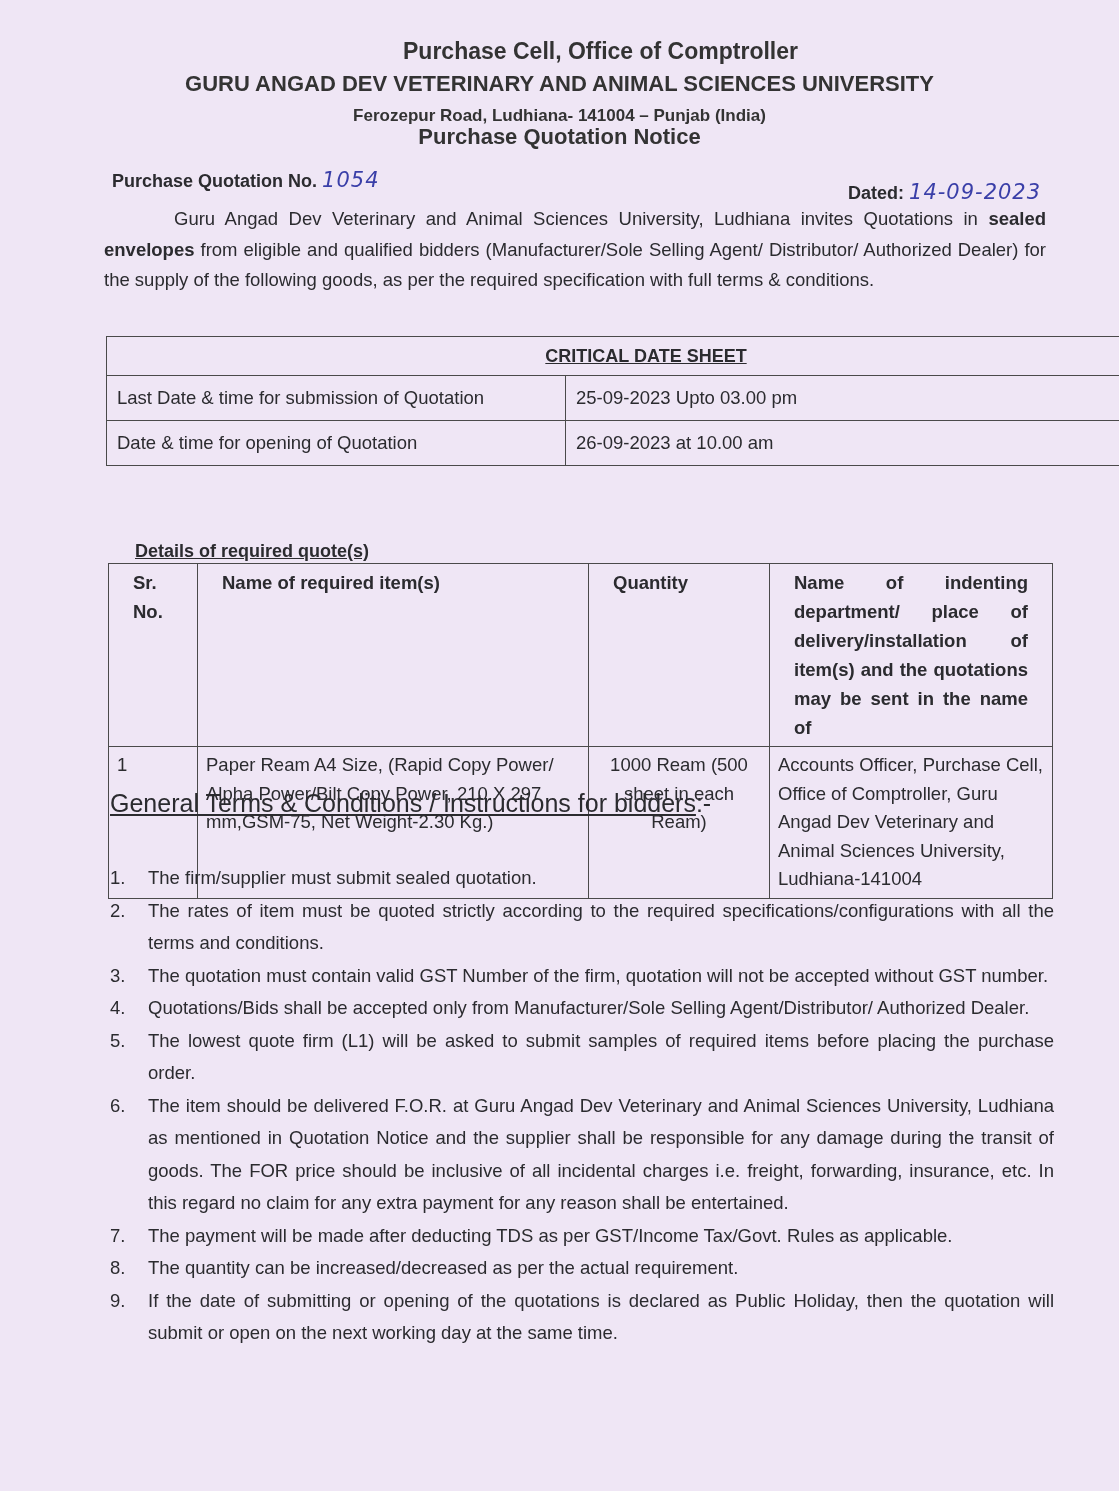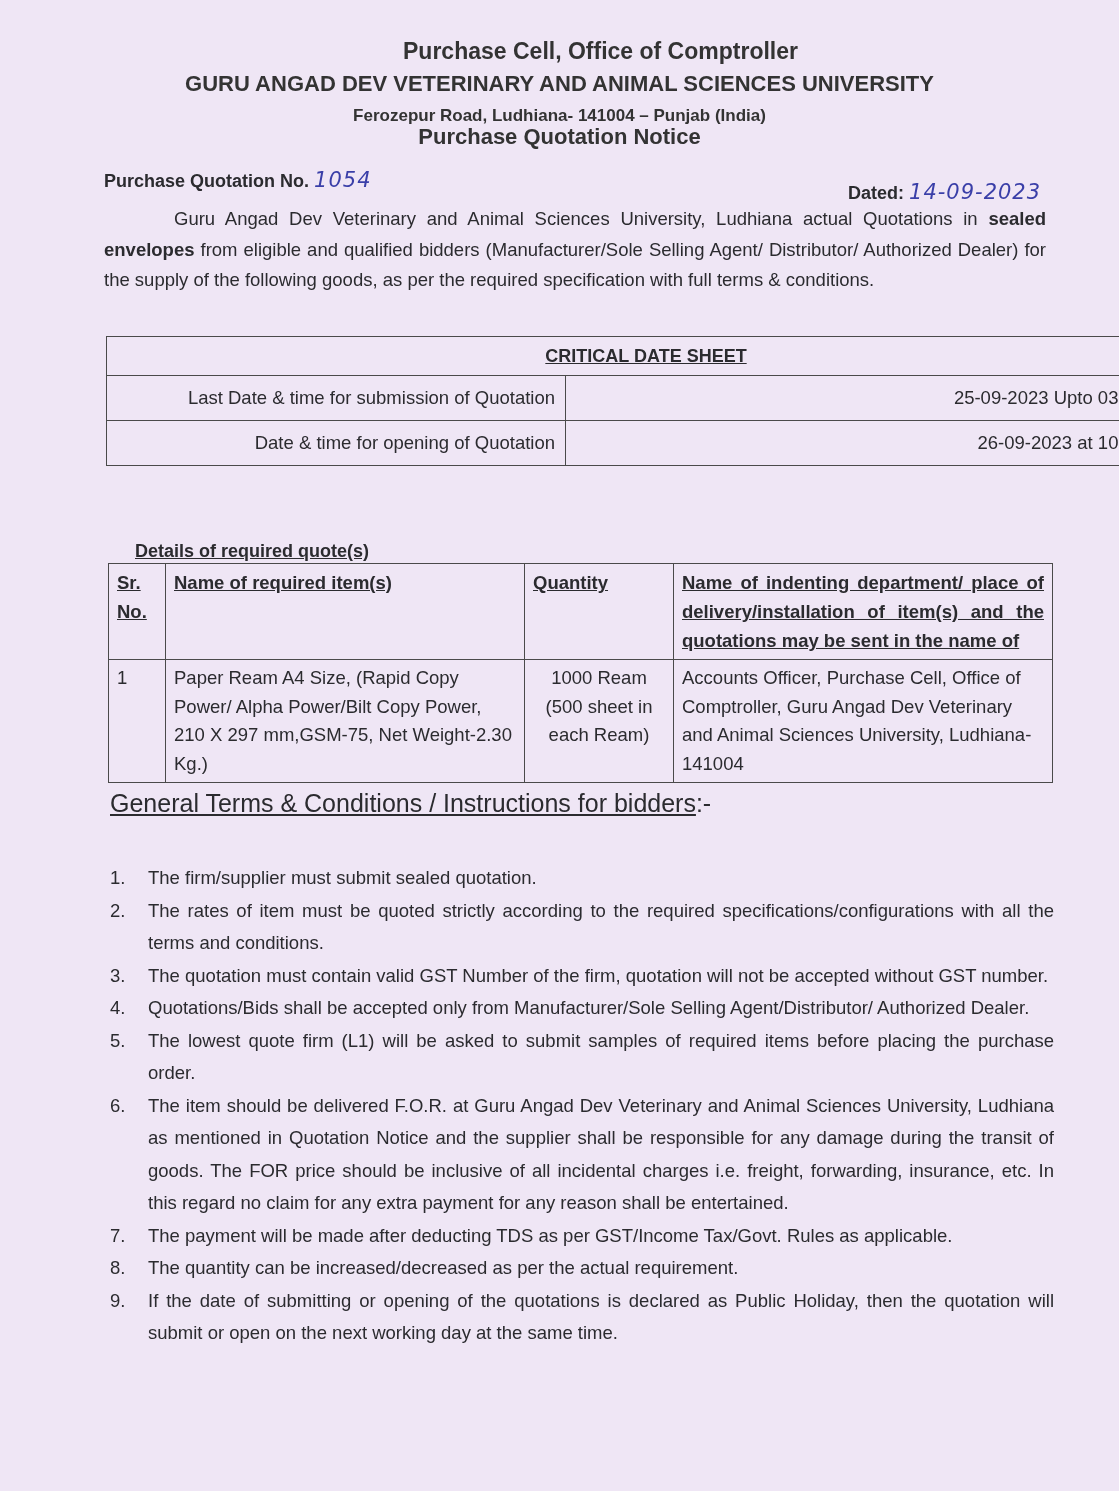--- a/index.html
+++ b/index.html
@@ -10,34 +10,34 @@
     color: #2b2b2f;
     position: relative;
     overflow: hidden;
   }
   .page { position: absolute; left: 0; top: 0; width: 1119px; height: 1491px; }
   .hdr { position: absolute; left: 0; width: 1119px; text-align: center; font-weight: bold; color: #333; }
   .h1 { top: 38px; font-size: 23px; padding-left: 41px; }
   .h2 { top: 71px; font-size: 22px; }
   .h3 { top: 106px; font-size: 17px; }
   .h4 { top: 124px; font-size: 22px; }
-  .qline { position: absolute; top: 168px; left: 104px; font-size: 18px; font-weight: bold; }
+  .qline { position: absolute; top: 168px; left: 112px; font-size: 18px; font-weight: bold; }
   .dline { position: absolute; top: 180px; left: 848px; font-size: 18px; font-weight: bold; }
   .hand { font-family: "DejaVu Sans", sans-serif; font-weight: normal; color: #3a3fa8; font-style: italic; font-size: 21px; letter-spacing: 1px; }
   .intro { position: absolute; top: 204px; left: 104px; width: 942px; font-size: 18.5px; line-height: 30.5px; text-align: justify; text-indent: 70px; }
   .intro b { font-weight: bold; }
   table { border-collapse: collapse; position: absolute; }
   td, th { border: 1.5px solid #4a4a4a; }
   .cds { top: 336px; left: 106px; width: 1080px; font-size: 18.5px; }
   .cds th { height: 36px; font-weight: bold; text-decoration: underline; font-size: 18px; }
-  .cds td { height: 44px; padding: 0 10px; vertical-align: middle; text-align: right; }
+  .cds td { height: 44px; padding: 0 10px; vertical-align: middle; }
   .cds td.l { width: 438px; }
   .dtitle { position: absolute; top: 541px; left: 135px; font-size: 18px; font-weight: bold; text-decoration: underline; }
   .items { top: 563px; left: 108px; width: 945px; font-size: 18.5px; }
-  .items th { font-weight: bold; text-align: left; vertical-align: top; padding: 4px 8px; line-height: 29px; text-decoration: underline; }
+  .items th { font-weight: bold; text-align: left; vertical-align: top; padding: 4px 24px; line-height: 29px; }
   .items td { vertical-align: top; padding: 4px 8px; line-height: 28.5px; }
   .items .c1 { width: 40px; }
   .items .c2 { width: 342px; }
   .items .c3 { width: 132px; }
   .items th.c4 { text-align: justify; text-align-last: left; }
   .items td.c3 { text-align: center; }
   .gtitle { position: absolute; top: 789px; left: 110px; font-size: 25px; font-weight: normal; }
   .gtitle u { text-decoration: underline; }
   ol.terms { position: absolute; top: 862px; left: 110px; width: 944px; margin: 0; padding: 0; list-style: none; font-size: 18.5px; }
   ol.terms li { position: relative; padding-left: 38px; line-height: 32.5px; text-align: justify; text-align-last: left; }
@@ -55,21 +55,21 @@
 
   <div class="qline">
     <span>Purchase Quotation No.</span>
     <span class="hand">1054</span>
   </div>
   <div class="dline">
     <span>Dated:</span>
     <span class="hand">14-09-2023</span>
   </div>
 
-  <div class="intro"><span>Guru Angad Dev Veterinary and Animal Sciences University, Ludhiana actual Quotations in </span><b>sealed envelopes</b><span> from eligible and qualified bidders (Manufacturer/Sole Selling Agent/ Distributor/ Authorized Dealer) for the supply of the following goods, as per the required specification with full terms &amp; conditions.</span></div>
+  <div class="intro"><span>Guru Angad Dev Veterinary and Animal Sciences University, Ludhiana invites Quotations in </span><b>sealed envelopes</b><span> from eligible and qualified bidders (Manufacturer/Sole Selling Agent/ Distributor/ Authorized Dealer) for the supply of the following goods, as per the required specification with full terms &amp; conditions.</span></div>
 
   <table class="cds">
     <tbody>
         <tr>
           <th colspan="2">CRITICAL DATE SHEET</th>
         </tr>
     <tr>
       <td class="l">Last Date &amp; time for submission of Quotation</td>
       <td>25-09-2023  Upto 03.00 pm</td>
     </tr>

